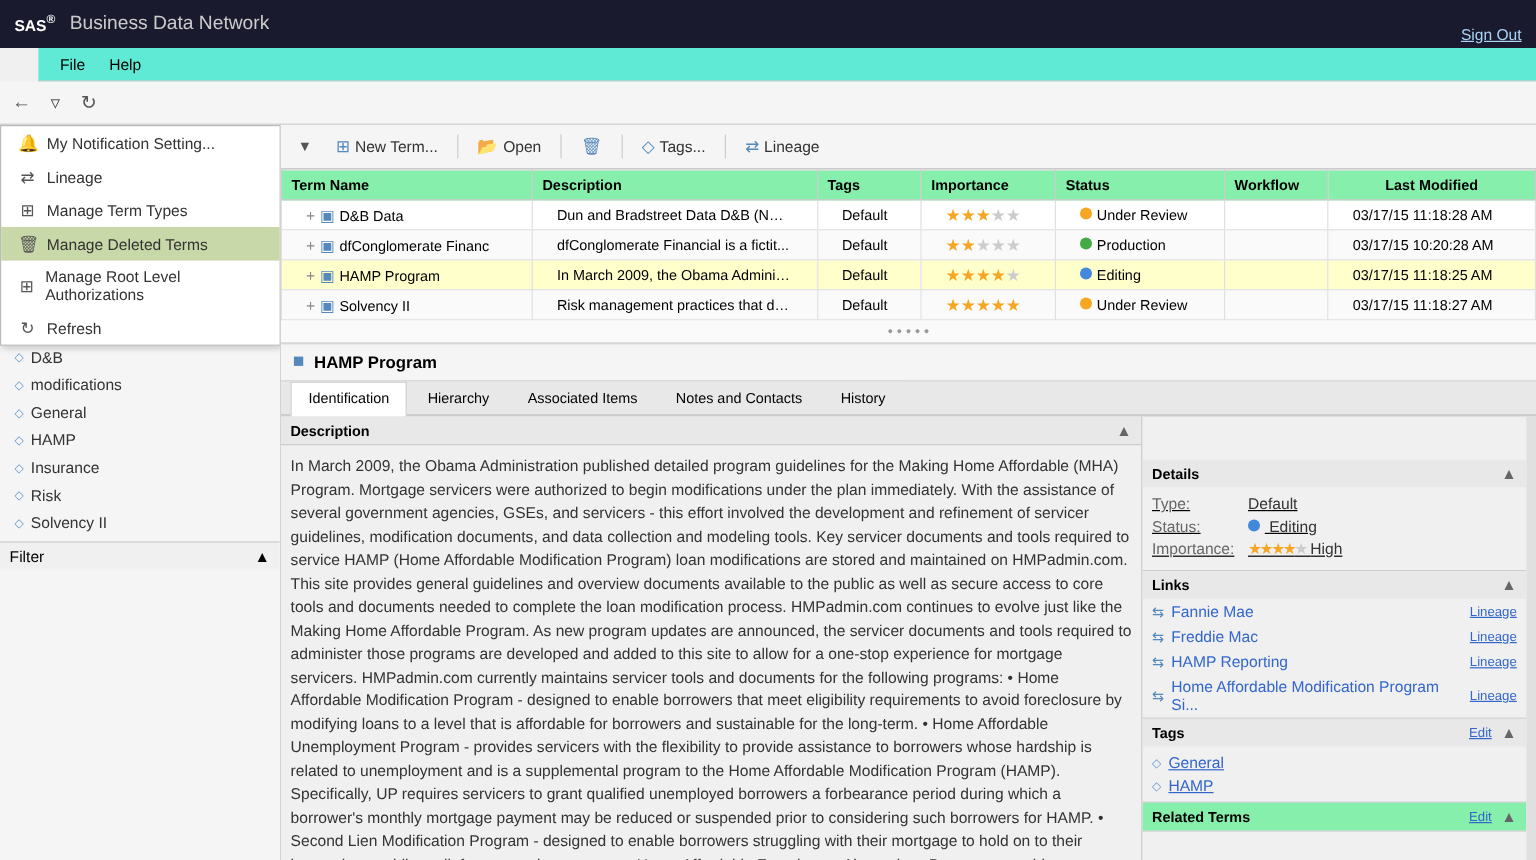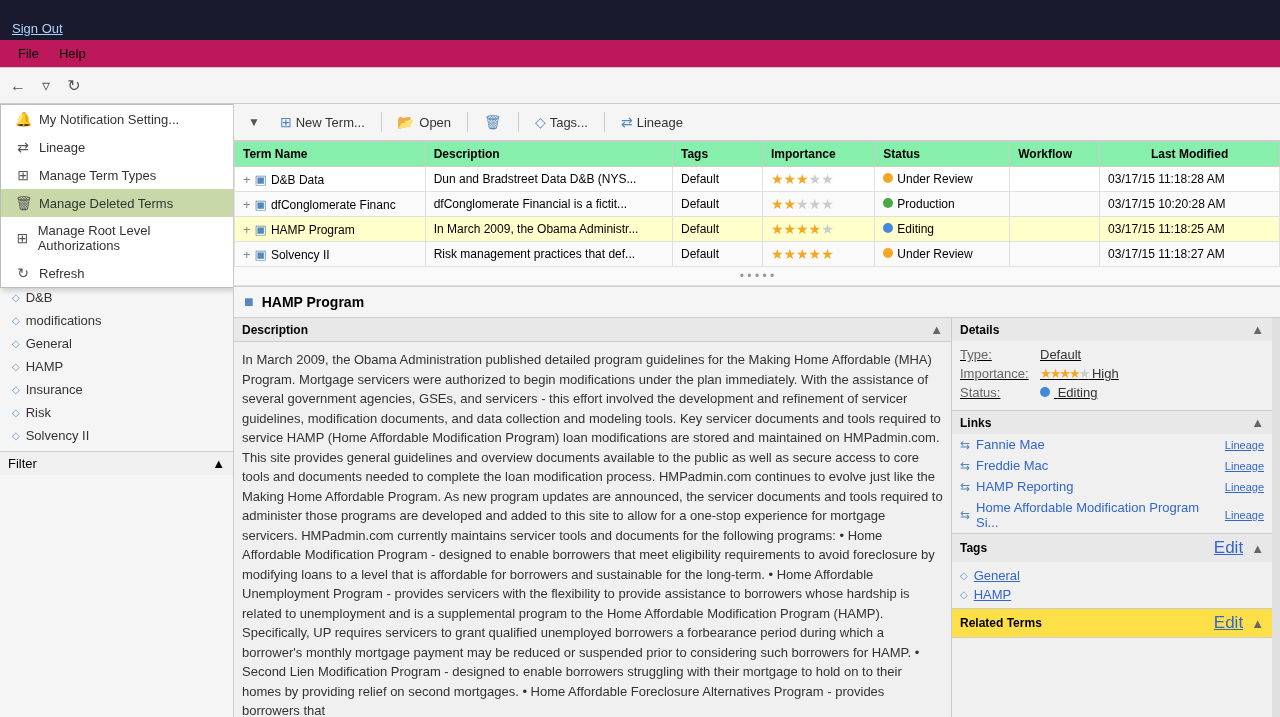--- a/index.html
+++ b/index.html
@@ -16,26 +16,27 @@
       justify-content: space-between;
     }
     .top-bar-left { display: flex; align-items: center; gap: 8px; }
     .sas-logo { color: #fff; font-size: 18px; font-weight: bold; margin-right: 4px; }
     .sas-logo sup { font-size: 10px; }
     .app-title { color: #ccc; font-size: 16px; }
     .sign-out { color: #aad4f5; text-decoration: underline; cursor: pointer; font-size: 13px; margin-top: 16px; }
 
     
     .menu-bar {
-      background: #be185d;
+      background: #5eead4;
       height: 28px;
       display: flex;
       align-items: center;
       padding: 0 8px;
       border-bottom: 1px solid #ccc;
+      margin-left: 32px;
     }
     .menu-item { padding: 4px 10px; cursor: pointer; font-size: 13px; }
 
     
     .toolbar-row {
       background: #f5f5f5;
       height: 36px;
       display: flex;
       align-items: center;
       padding: 0 6px;
@@ -150,21 +151,21 @@
       text-align: left;
       font-weight: bold;
       font-size: 12px;
       white-space: nowrap;
     }
     tbody tr { border-bottom: 1px solid #e0e0e0; }
     tbody tr:nth-child(even) { background: #fafafa; }
     tbody tr.selected-row { background: #ffffcc; }
     tbody td {
       border: 1px solid #e0e0e0;
-      padding: 4px 8px;
+      padding: 4px 20px;
       font-size: 12px;
       white-space: nowrap;
       overflow: hidden;
       text-overflow: ellipsis;
       max-width: 200px;
       margin-top: 38px;
     }
     .expand-btn { color: #888; cursor: pointer; margin-right: 4px; }
     .row-icon { color: #5588bb; margin-right: 4px; }
 
@@ -249,20 +250,21 @@
       color: #333;
     }
 
     
     .details-panel {
       width: 320px;
       display: flex;
       flex-direction: column;
       overflow-y: auto;
       flex-shrink: 0;
+      margin-top: 36px;
     }
 
     .details-section {
       border-bottom: 1px solid #ccc;
     }
     .details-section-header {
       display: flex;
       align-items: center;
       justify-content: space-between;
       padding: 4px 8px;
@@ -294,23 +296,23 @@
     .tag-row { display: flex; align-items: center; gap: 6px; padding: 2px 0; font-size: 12px; }
     .tag-diamond { color: #6699cc; font-size: 10px; }
     .tag-name { color: #3366cc; text-decoration: underline; cursor: pointer; }
 
     
     .related-header {
       display: flex;
       align-items: center;
       justify-content: space-between;
       padding: 4px 8px;
-      background: #fde047;
-    }
-    .edit-link { color: #3366cc; text-decoration: underline; cursor: pointer; font-size: 17px; }
+      background: #86efac;
+    }
+    .edit-link { color: #3366cc; text-decoration: underline; cursor: pointer; font-size: 11px; }
 
     
     .right-scrollbar {
       width: 8px;
       background: #e0e0e0;
       flex-shrink: 0;
     }
 
     
     .ellipsis-row {
@@ -331,20 +333,26 @@
       border-top: 1px solid #ccc;
       background: #f0f0f0;
     }
 
     .desc-drag { width: 6px; background: #ddd; cursor: col-resize; flex-shrink: 0; }
   </style>
 </head>
 <body>
 
 <div class="top-bar">
+  <div class="top-bar-left">
+    <span class="sas-logo">
+      <span>SAS</span><sup>®</sup>
+    </span>
+    <span class="app-title">Business Data Network</span>
+  </div>
   <span class="sign-out">Sign Out</span>
 </div>
 
 <div class="menu-bar">
   <span class="menu-item">File</span>
   <span class="menu-item">Help</span>
 </div>
 
 <div class="toolbar-row">
   <button class="toolbar-icon-btn" title="Back">←</button>
@@ -504,20 +512,27 @@
       <div class="ellipsis-row">• • • • •</div>
     </div>
 
     <div class="detail-pane">
 
       <div class="hamp-header">
         <span class="hamp-icon">■</span>
         <span style="font-weight:bold; font-size:14px;">HAMP Program</span>
       </div>
 
+      <div class="tabs-row">
+        <div class="tab active">Identification</div>
+        <div class="tab">Hierarchy</div>
+        <div class="tab">Associated Items</div>
+        <div class="tab">Notes and Contacts</div>
+        <div class="tab">History</div>
+      </div>
 
       <div class="tab-content">
 
         <div class="desc-panel">
           <div class="panel-header">
             <span class="panel-header-title">Description</span>
             <span class="panel-collapse-btn">▲</span>
           </div>
           <div class="desc-drag"></div>
           <div class="desc-text">
@@ -531,31 +546,31 @@
             <div class="details-section-header">
               <span class="details-section-title">Details</span>
               <span class="details-collapse-btn">▲</span>
             </div>
             <div class="details-body">
               <div class="detail-row">
                 <span class="detail-label">Type:</span>
                 <span class="detail-value">Default</span>
               </div>
               <div class="detail-row">
+                <span class="detail-label">Status:</span>
+                <span class="detail-value">
+                  <span class="status-dot status-editing"></span>
+                  <span>Editing</span>
+                </span>
+              </div>
+              <div class="detail-row">
                 <span class="detail-label">Importance:</span>
                 <span class="detail-value">
                   <span class="stars">★★★★<span style="color:#ccc;">★</span></span>
                   <span>High</span>
-                </span>
-              </div>
-              <div class="detail-row">
-                <span class="detail-label">Status:</span>
-                <span class="detail-value">
-                  <span class="status-dot status-editing"></span>
-                  <span>Editing</span>
                 </span>
               </div>
             </div>
           </div>
 
           <div class="details-section">
             <div class="details-section-header">
               <span class="details-section-title">Links</span>
               <span class="details-collapse-btn">▲</span>
             </div>

